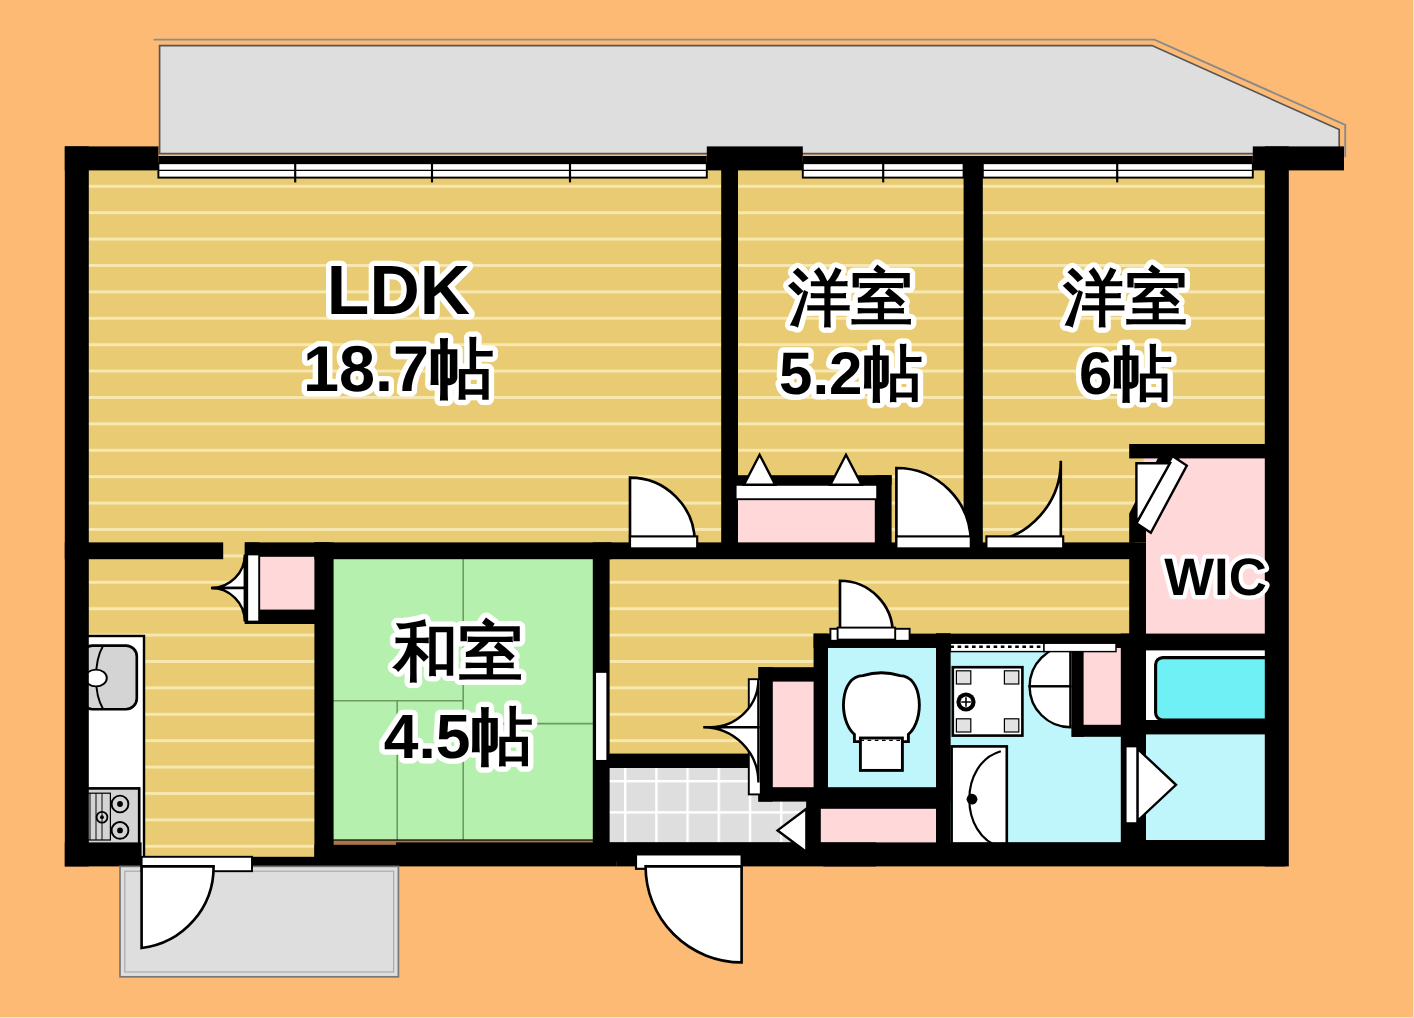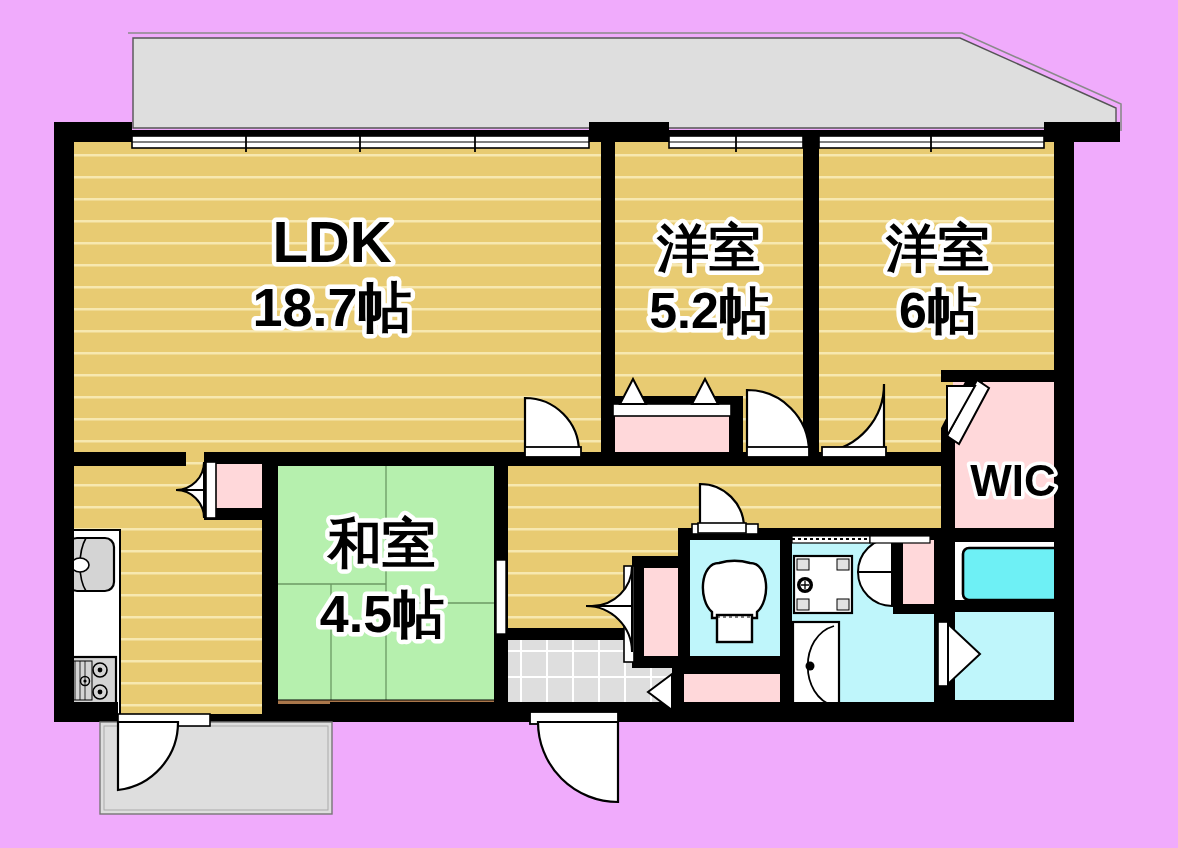--- a/index.html
+++ b/index.html
@@ -1,21 +1,21 @@
 <!DOCTYPE html>
 <html><head>
 <meta charset="utf-8">
 <title>Floor Plan</title>
 <style>
   html,body{margin:0;padding:0;background:#ffffff;}
   body{
     font-family:"Liberation Sans","DejaVu Sans",sans-serif;
     width:1178px;height:848px;overflow:hidden;
   }
-  #plan{position:relative;width:1178px;height:848px;background:#f0abfc;}
+  #plan{position:relative;width:1178px;height:848px;background:#fdba74;}
   #plan svg{display:block;}
   .lbl{
     font-family:"Liberation Sans","DejaVu Sans",sans-serif;
     font-weight:700;
     fill:#000000;
     paint-order:stroke fill;
     stroke:#ffffff;
     stroke-width:9px;
     stroke-linejoin:round;
     text-anchor:middle;

